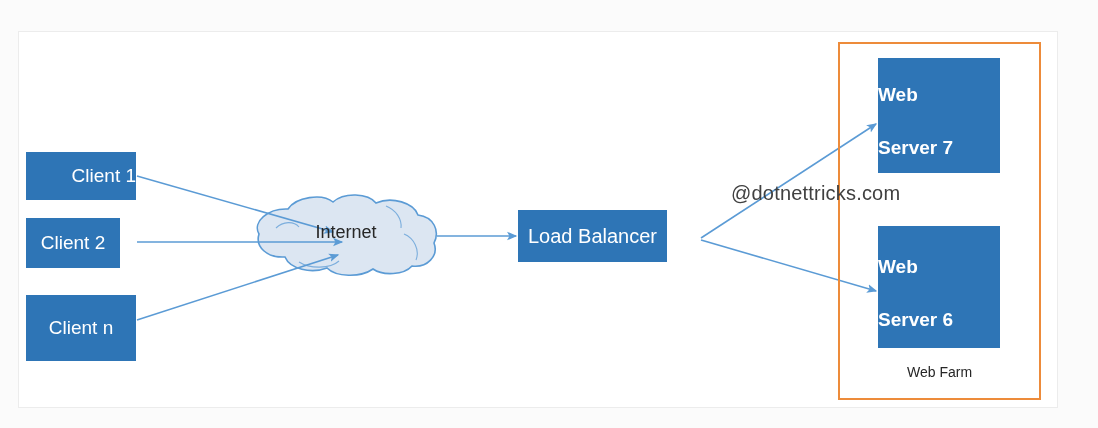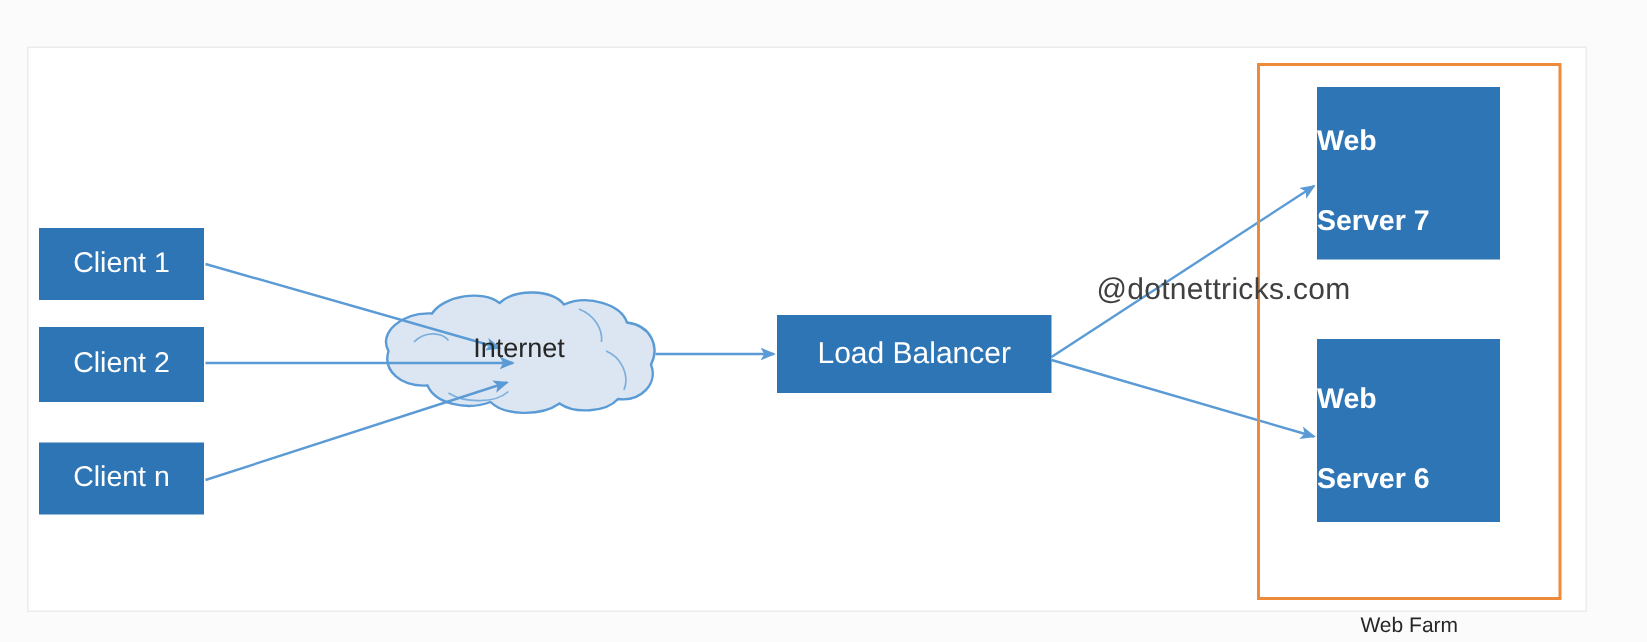--- a/index.html
+++ b/index.html
@@ -74,21 +74,20 @@
   }
   #webfarm-label {
     position: absolute;
     left: 838px;
     top: 364px;
     width: 203px;
     text-align: center;
     font-size: 14px;
     color: #262626;
     font-family: "Liberation Sans", sans-serif;
-    margin-top: 44px;
   }
   #internet-label {
     position: absolute;
     left: 255px;
     top: 222px;
     width: 182px;
     text-align: center;
     font-size: 18px;
     color: #262626;
     font-family: "Liberation Sans", sans-serif;
@@ -142,33 +141,33 @@
 
     <line x1="137" y1="320" x2="338" y2="255" stroke="#5B9BD5" stroke-width="1.6" marker-end="url(#arrowhead)"></line>
 
     <line x1="437" y1="236" x2="516" y2="236" stroke="#5B9BD5" stroke-width="1.6" marker-end="url(#arrowhead)"></line>
 
     <line x1="701" y1="238" x2="876" y2="124" stroke="#5B9BD5" stroke-width="1.6" marker-end="url(#arrowhead)"></line>
 
     <line x1="701" y1="240" x2="876" y2="291" stroke="#5B9BD5" stroke-width="1.6" marker-end="url(#arrowhead)"></line>
   </svg>
 
-  <div class="node-box client-box" style="left:26px; top:152px; width:110px; height:48px;">
+  <div class="node-box client-box" style="left:26px; top:152px; width:110px; height:48px;justify-content:flex-end;">
     <span>Client 1</span>
   </div>
-  <div class="node-box client-box" style="left:26px; top:218px; width:110px; height:50px;">
+  <div class="node-box client-box" style="left:26px; top:218px; width:94px; height:50px;">
     <span>Client 2</span>
   </div>
-  <div class="node-box client-box" style="left:26px; top:295px; width:110px; height:48px;">
+  <div class="node-box client-box" style="left:26px; top:295px; width:110px; height:66px;">
     <span>Client n</span>
   </div>
 
   <div id="internet-label">Internet</div>
 
-  <div class="node-box lb-box" style="left:518px; top:210px; width:183px; height:52px;">
+  <div class="node-box lb-box" style="left:518px; top:210px; width:149px; height:52px;">
     <span>Load Balancer</span>
   </div>
 
   <div id="webfarm-group"></div>
 
   <div class="node-box server-box" style="left:878px; top:58px; width:122px; height:115px; flex-direction:column;">
     <span>Web</span>
     <span>Server 7</span>
   </div>
   <div class="node-box server-box" style="left:878px; top:226px; width:122px; height:122px; flex-direction:column;">

